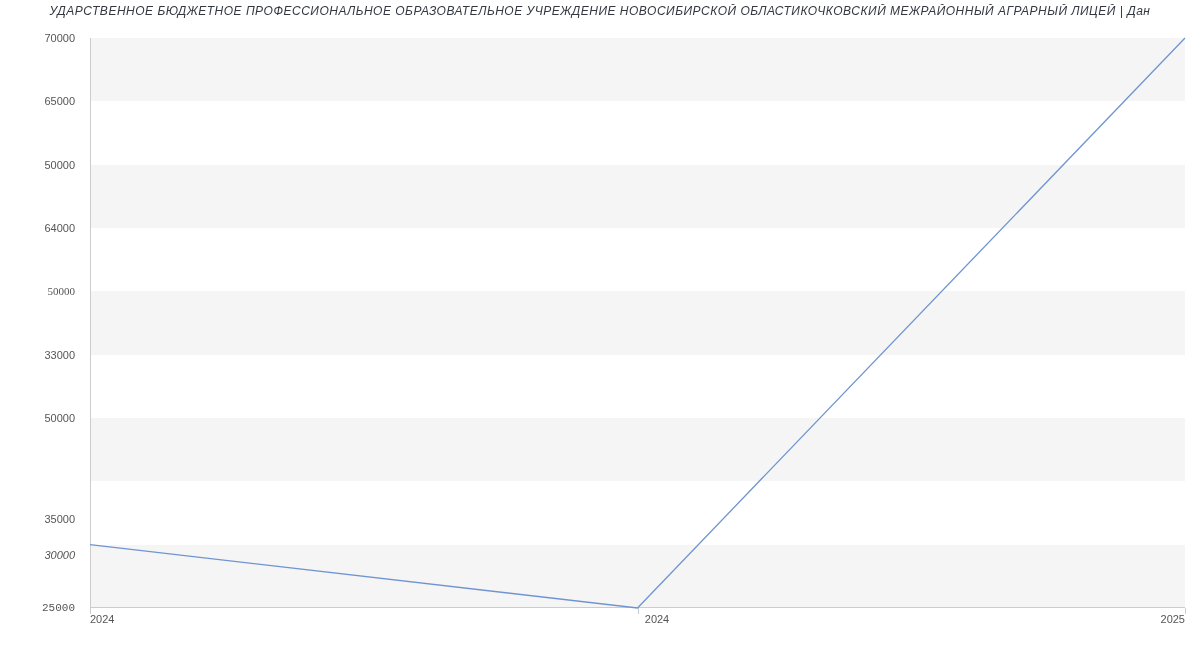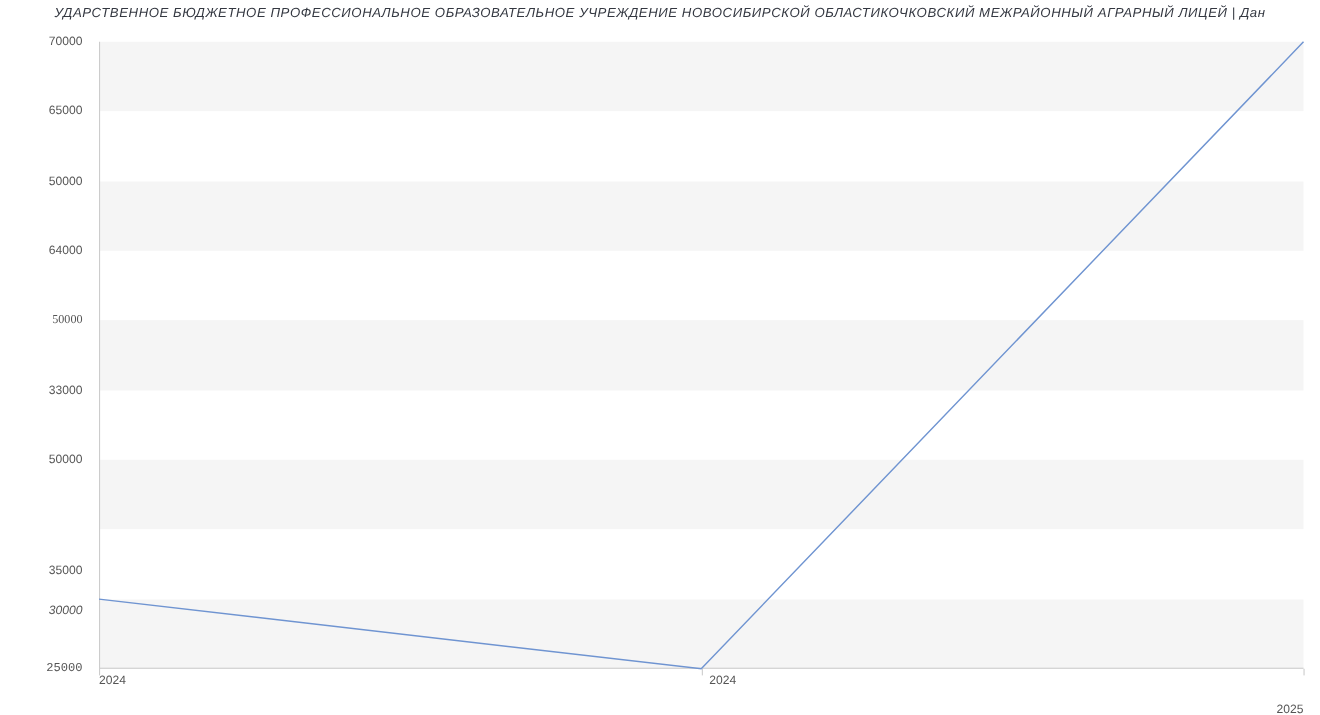--- a/index.html
+++ b/index.html
@@ -125,14 +125,14 @@
     <div class="y-tick-label" style="top: 253.333px; font-family: Liberation Serif, serif;">50000</div>
     <div class="y-tick-label" style="top: 190px;">64000</div>
     <div class="y-tick-label" style="top: 126.667px;">50000</div>
     <div class="y-tick-label" style="top: 63.3333px; margin-left: 48px;">65000</div>
     <div class="y-tick-label" style="top: 0px;">70000</div>
     <div class="x-tick" style="left: 0px;"></div>
     <div class="x-tick-label" style="transform: none; left: 0px;">2024</div>
     <div class="x-tick" style="left: 547.5px;"></div>
     <div class="x-tick-label" style="left: 567px;">2024</div>
     <div class="x-tick" style="left: 1095px;"></div>
-    <div class="x-tick-label" style="transform: translateX(-100%); left: 1095px; margin-top: 26px;">2025</div>
+    <div class="x-tick-label" style="transform: translateX(-100%); left: 1095px;">2025</div>
   </div>
 
 </body></html>

